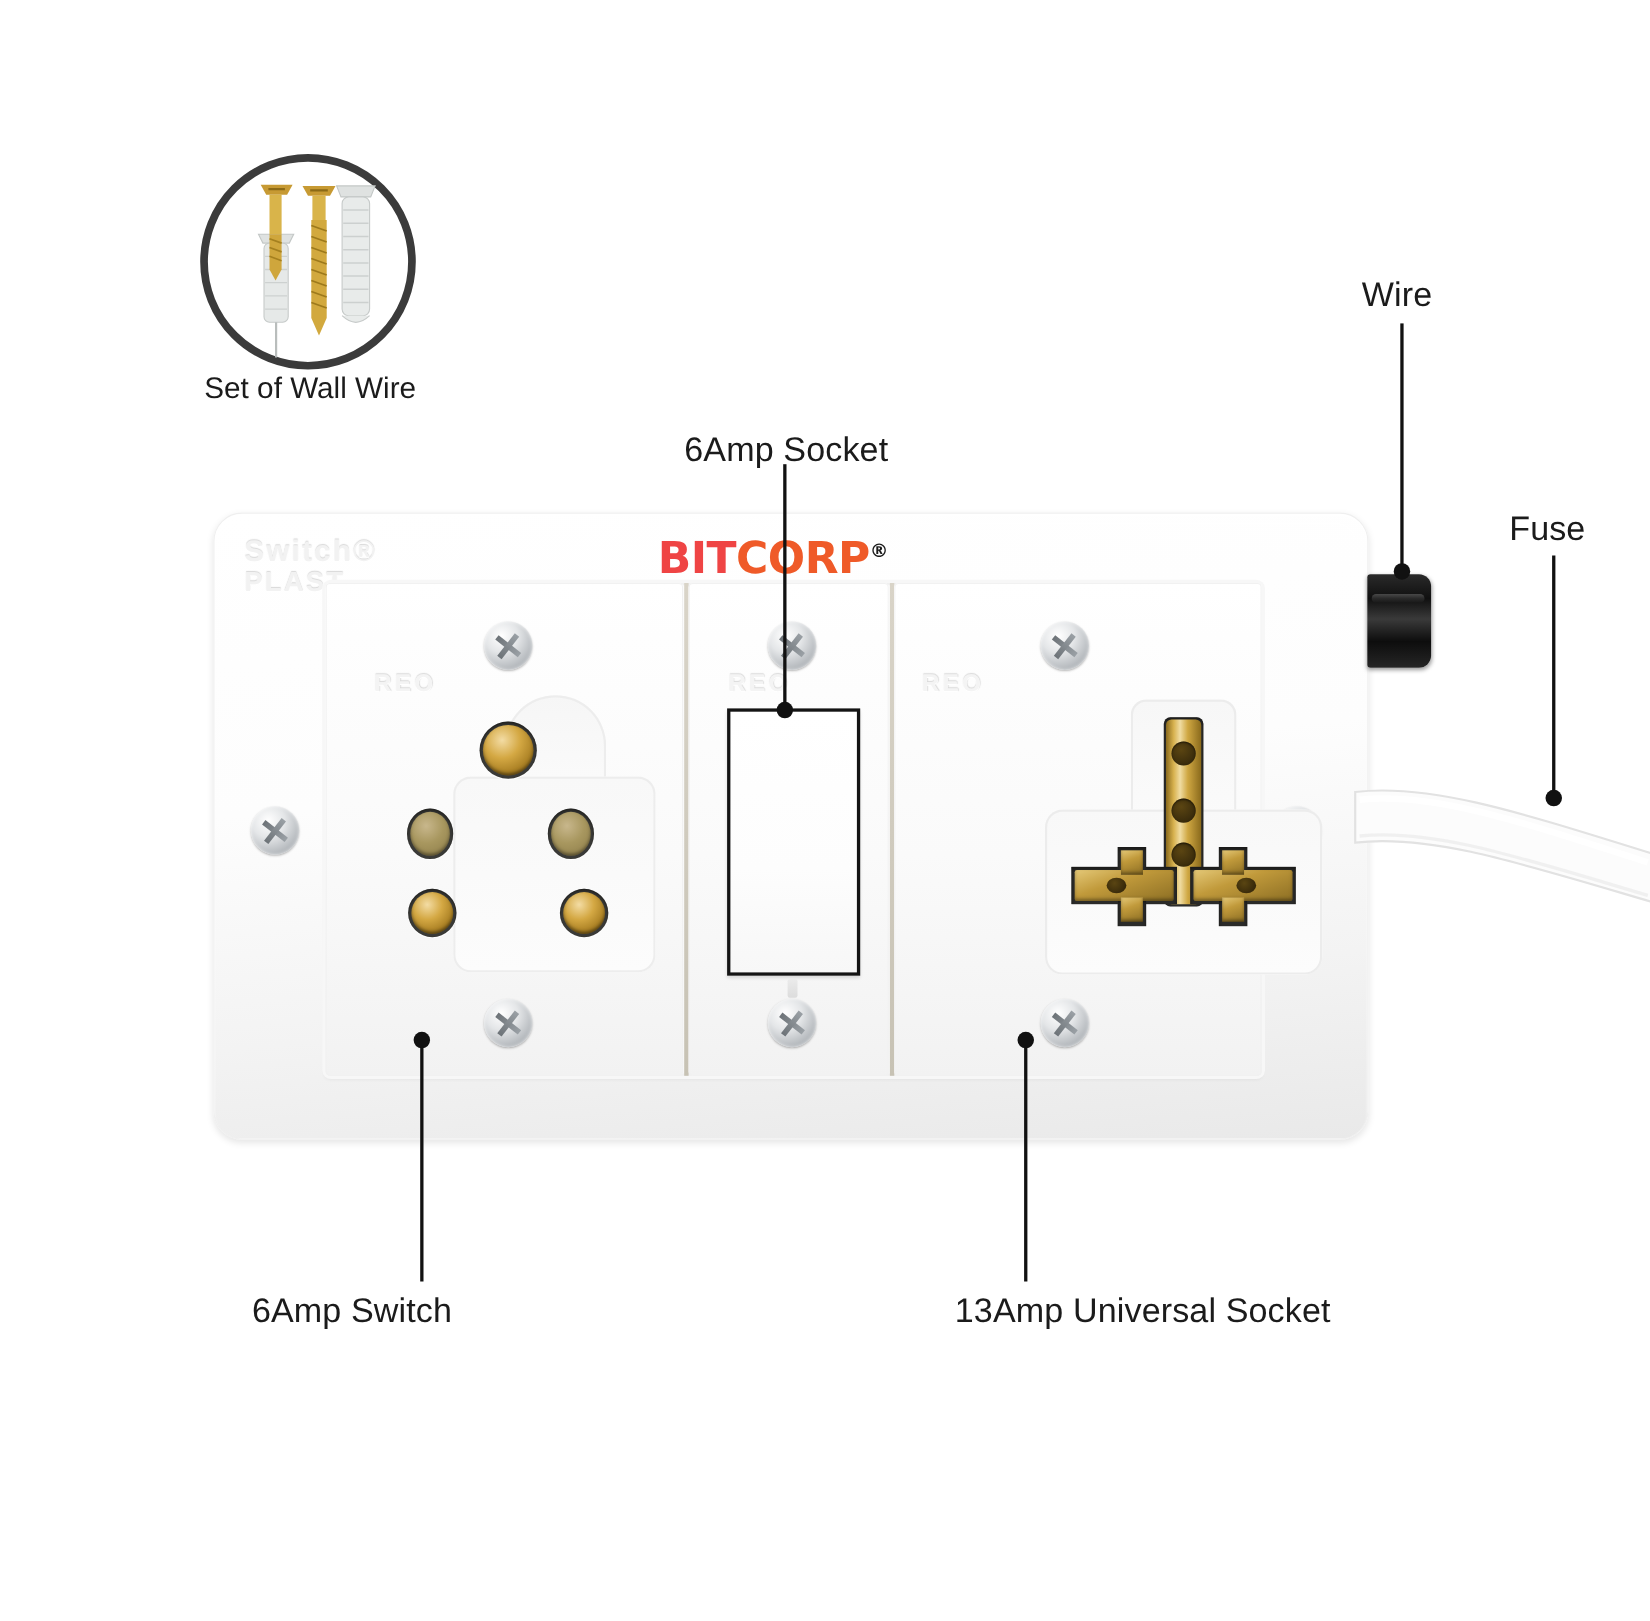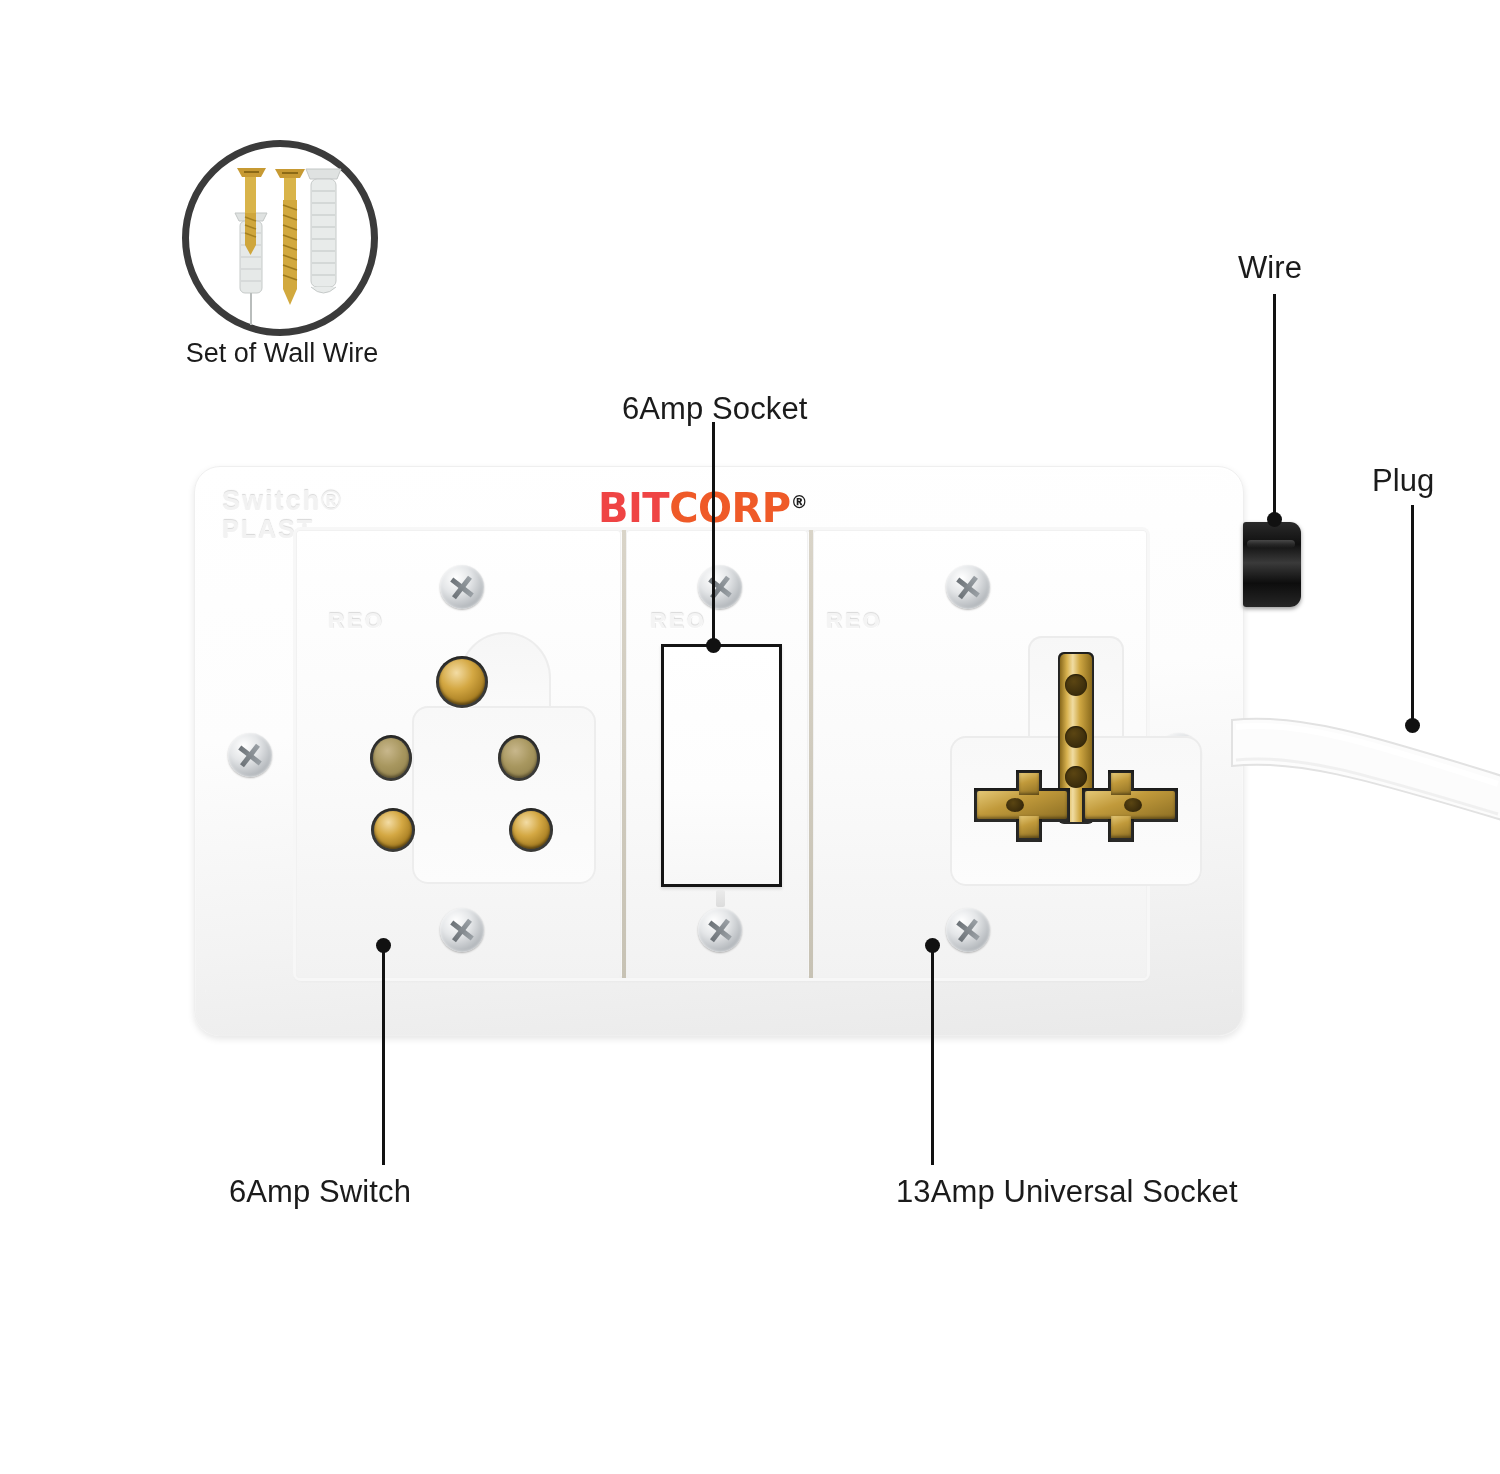--- a/index.html
+++ b/index.html
@@ -161,20 +161,21 @@
   }
 
   .reo-emboss {
     position: absolute;
     font-size: 22px;
     font-weight: 700;
     letter-spacing: 3px;
     color: #f4f4f4;
     text-shadow: 0 1px 0 #ffffff, 0 -1px 1px #dadada, 1px 0 1px #e2e2e2;
     user-select: none;
+    margin-left: 12px;
   }
 
   
   .screw {
     position: absolute;
     width: 44px;
     height: 44px;
     border-radius: 50%;
     background:
       radial-gradient(circle at 36% 30%, #ffffff 0%, #e4e6e8 36%, #b8bcc0 70%, #8f959b 100%);
@@ -543,25 +544,25 @@
   </svg>
 
   <div class="callout-label" style="left:622px; top:391px;">6Amp Socket</div>
   <div class="leader-line" style="left:712px; top:422px; height:226px;"></div>
   <div class="leader-dot" style="left:706px; top:638px;"></div>
 
   <div class="callout-label" style="left:1238px; top:250px;">Wire</div>
   <div class="leader-line" style="left:1273px; top:294px; height:224px;"></div>
   <div class="leader-dot" style="left:1267px; top:512px;"></div>
 
-  <div class="callout-label" style="left:1372px; top:463px;">Plug</div>
+  <div class="callout-label" style="left:1372px; top:463px;">Fuse</div>
   <div class="leader-line" style="left:1411px; top:505px; height:220px;"></div>
   <div class="leader-dot" style="left:1405px; top:718px;"></div>
 
   <div class="callout-label" style="left:229px; top:1174px;">6Amp Switch</div>
   <div class="leader-line" style="left:382px; top:950px; height:215px;"></div>
   <div class="leader-dot" style="left:376px; top:938px;"></div>
 
-  <div class="callout-label" style="left:896px; top:1174px;">13Amp Universal Socket</div>
+  <div class="callout-label" style="left:868px; top:1174px;">13Amp Universal Socket</div>
   <div class="leader-line" style="left:931px; top:950px; height:215px;"></div>
   <div class="leader-dot" style="left:925px; top:938px;"></div>
 
 </div>
 
 </body></html>

